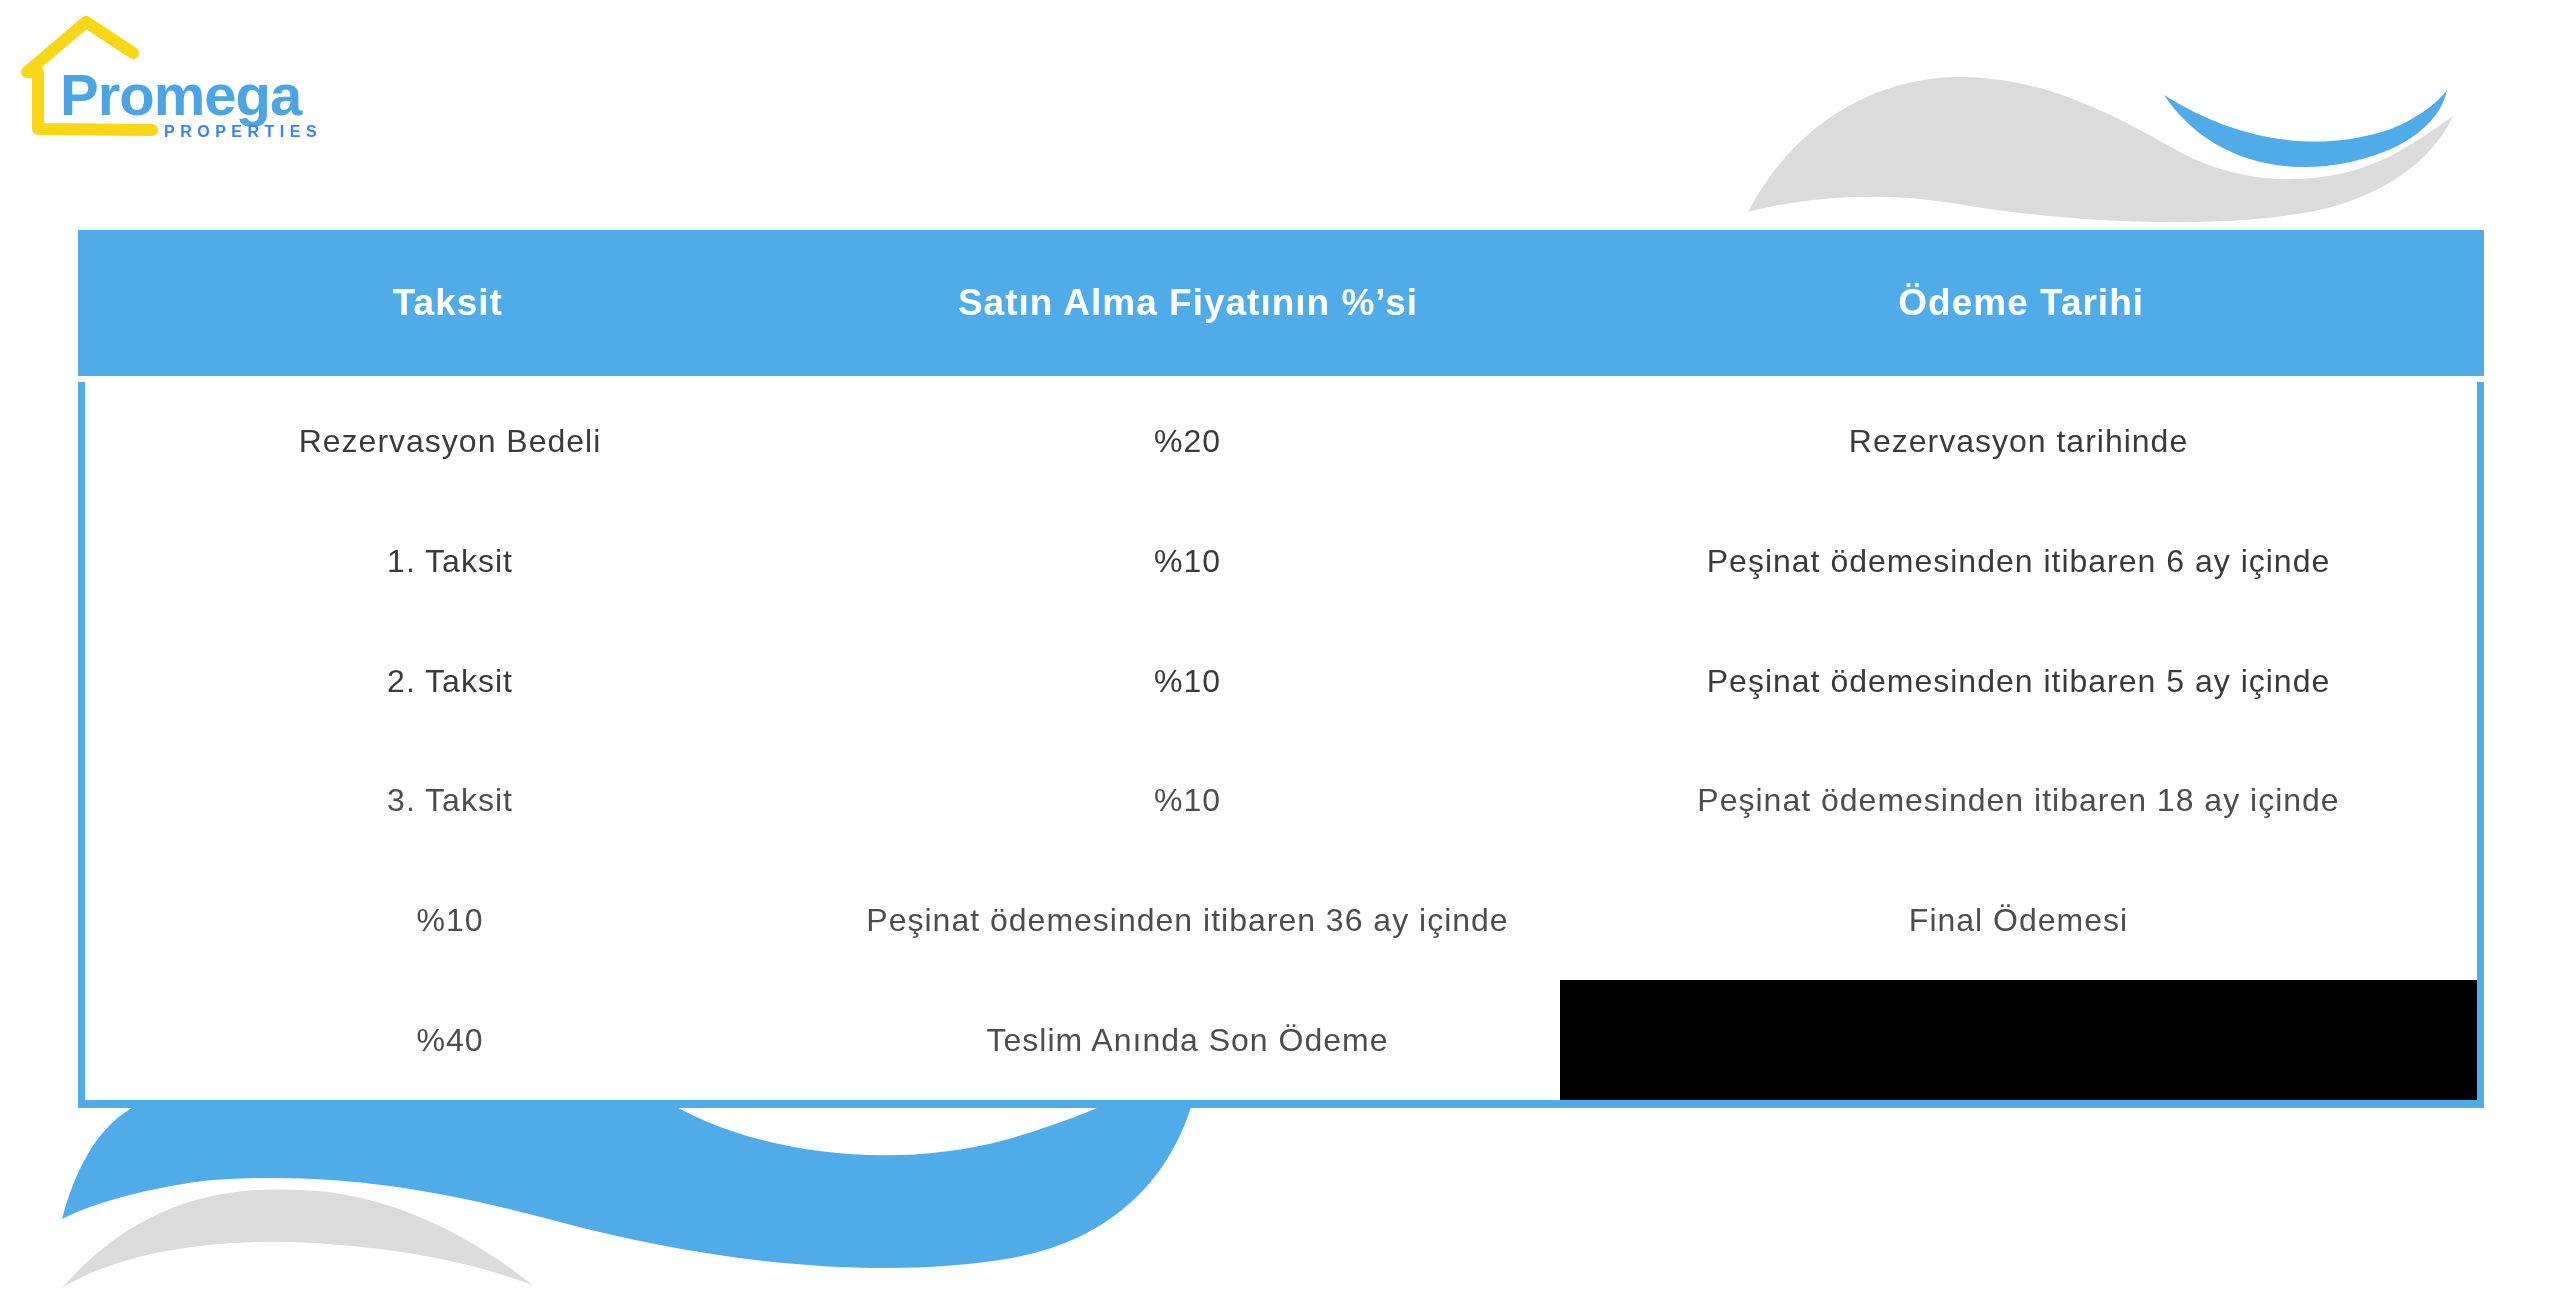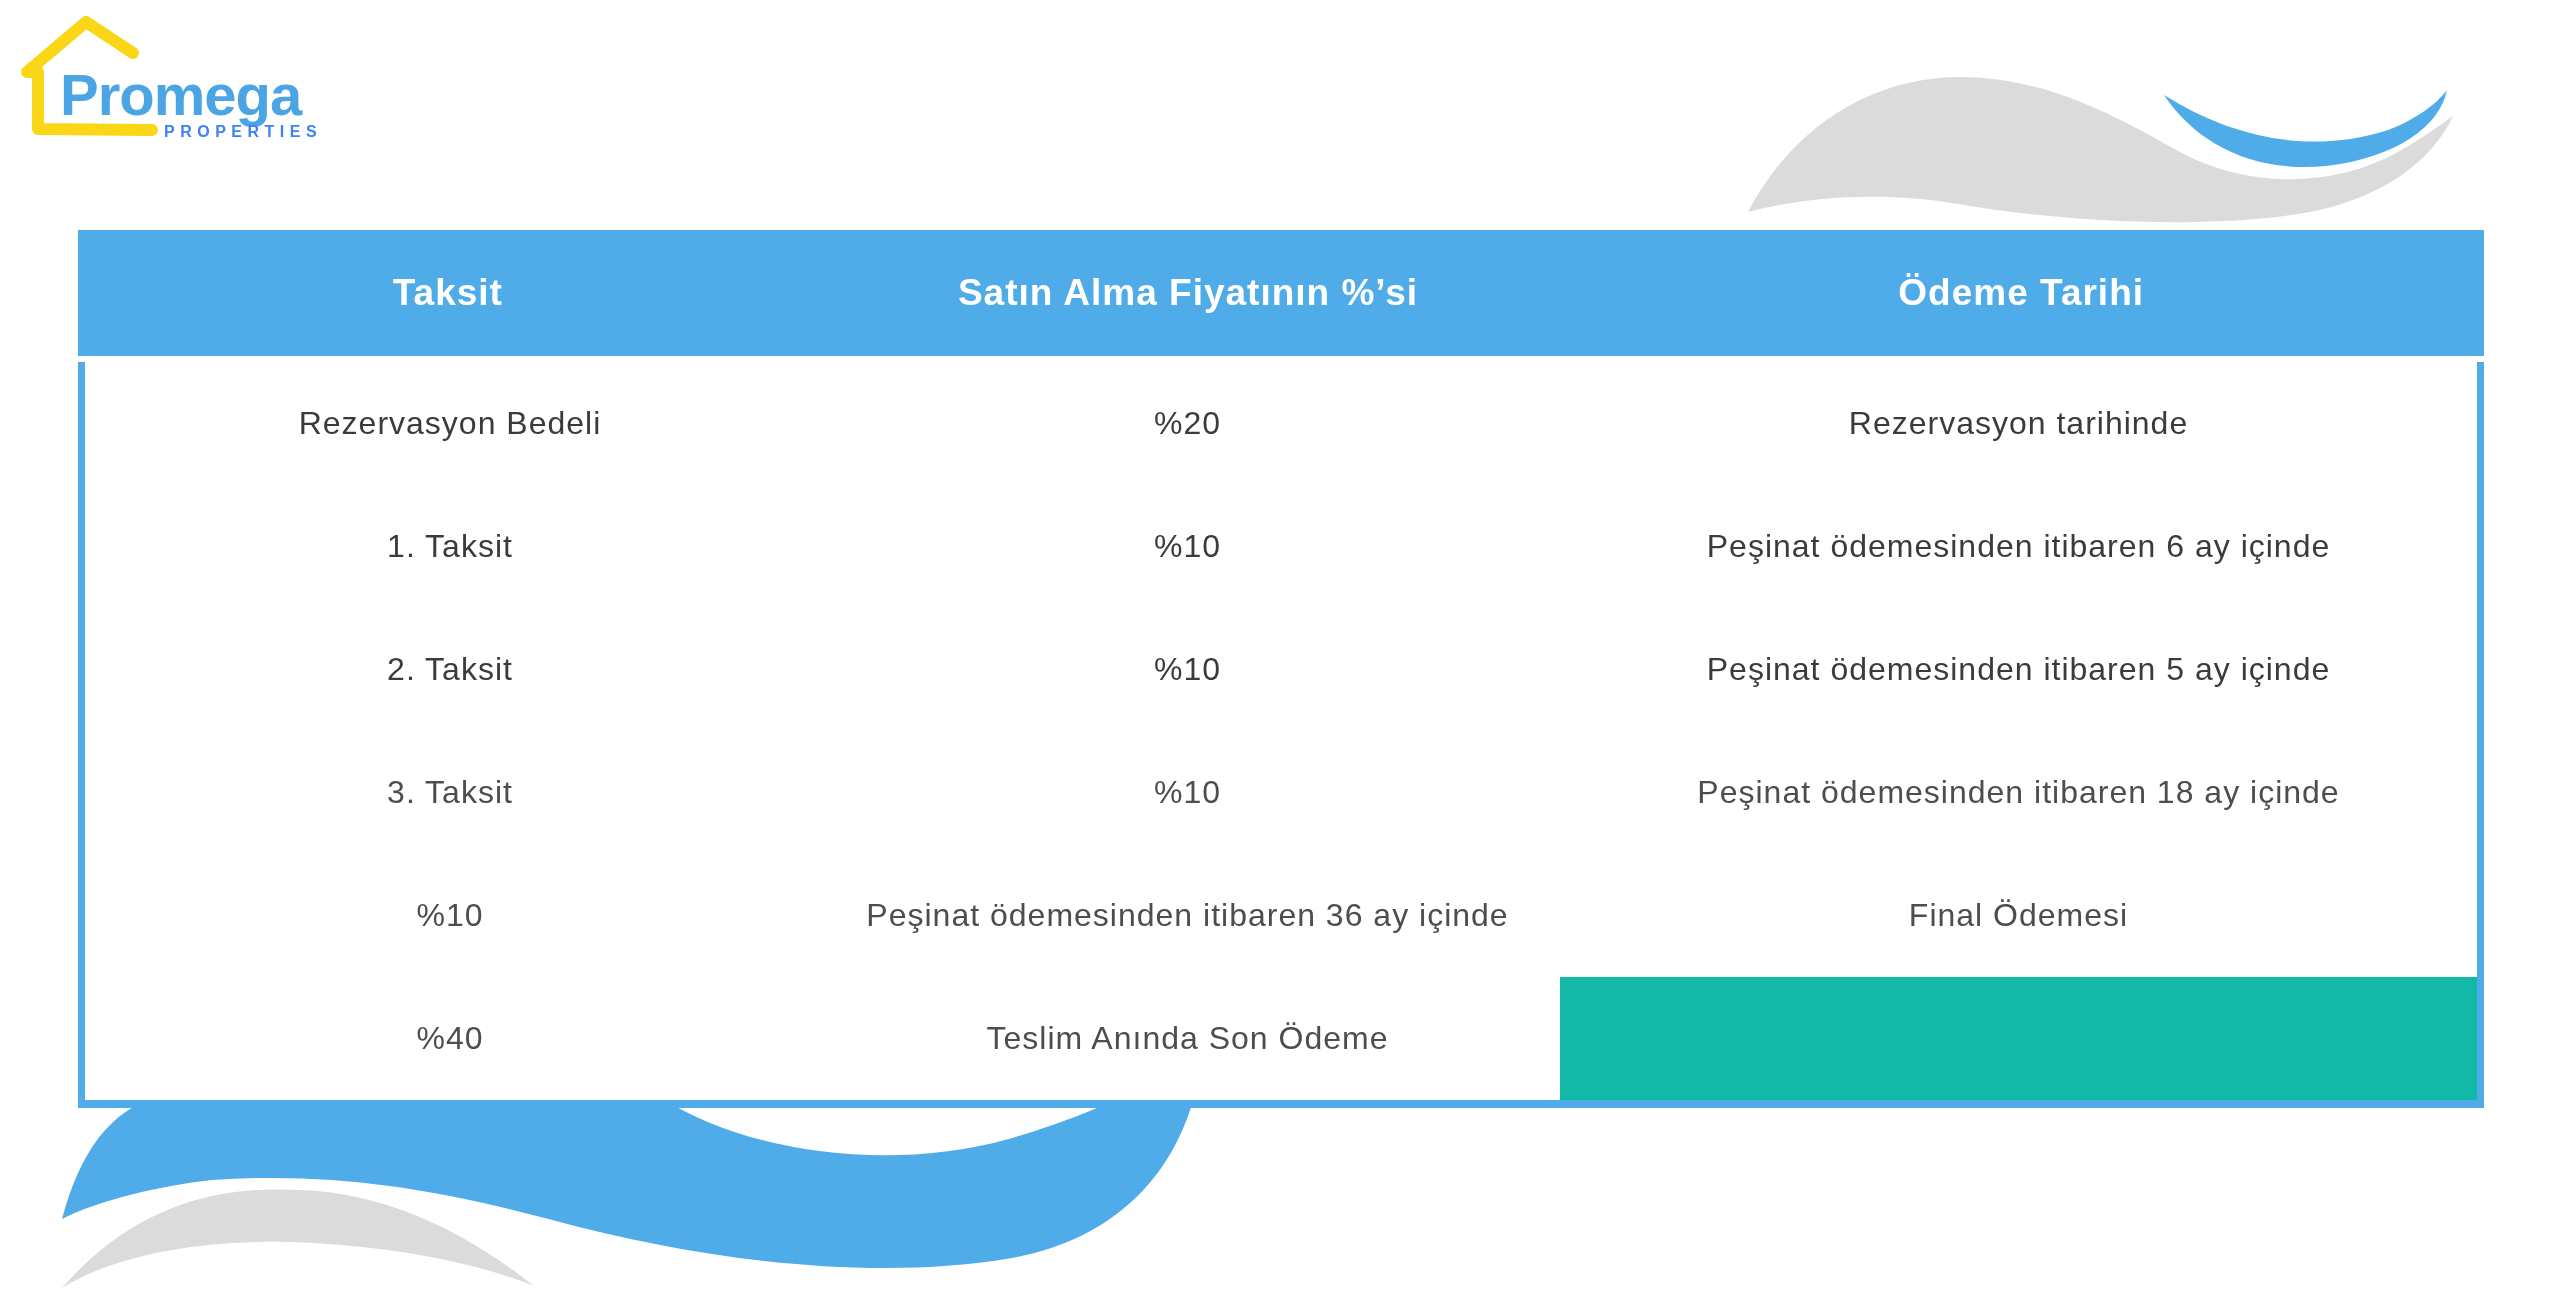--- a/index.html
+++ b/index.html
@@ -15,27 +15,27 @@
 
   
   .deco{position:absolute;pointer-events:none;}
   .deco.top{left:1740px;top:65px;width:730px;height:180px;}
   .deco.bottom{left:0;top:1074px;width:1300px;height:222px;}
 
   
   .tbl{position:absolute;left:78px;top:230px;width:2406px;height:878px;
        box-sizing:border-box;background:#4FACE9;padding:0 7px 8px 7px;
        display:flex;flex-direction:column;z-index:2;}
-  .tbl-header{height:126px;flex:0 0 auto;display:grid;
+  .tbl-header{height:146px;flex:0 0 auto;display:grid;
               grid-template-columns:730fr 745fr 917fr;column-gap:7px;}
   .th{display:flex;align-items:center;justify-content:center;
       color:#ffffff;font-size:37px;font-weight:700;letter-spacing:1px;}
   .tbl-spacer{height:6px;flex:0 0 auto;background:#ffffff;margin:0 -7px;}
   .tbl-body{flex:1 1 auto;display:grid;grid-template-columns:730fr 745fr 917fr;
-            grid-auto-rows:1fr;background:#14b8a6;}
+            grid-auto-rows:1fr;background:#000000;}
   .cell{background:#ffffff;display:flex;align-items:center;justify-content:center;
         color:#3B3B3B;font-size:32px;letter-spacing:1px;text-align:center;}
   .cell.lt{color:#4D4D4D;}
 </style>
 </head>
 <body>
 
 <div class="canvas">
 
   <svg class="logo-svg" viewBox="0 0 300 175" fill="none">

